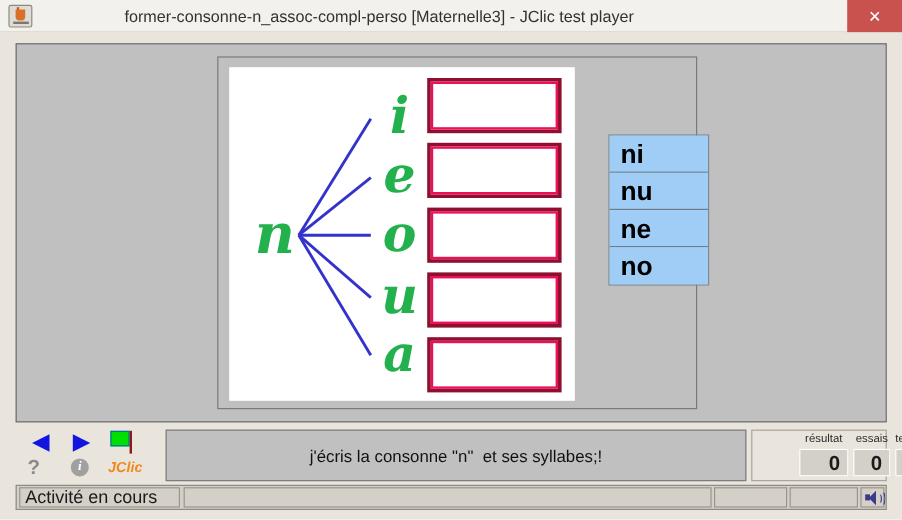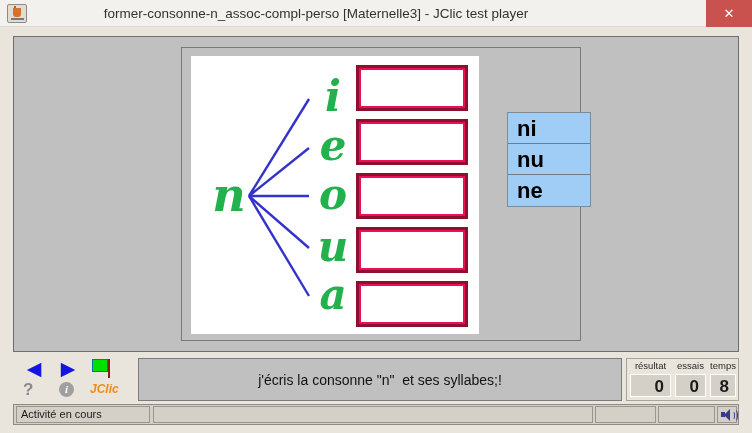--- a/index.html
+++ b/index.html
@@ -290,20 +290,21 @@
     position: absolute;
     left: 613px; top: 1px;
     width: 113px; height: 43px;
     border: 1px solid #a8a49c;
     box-sizing: border-box;
   }
   .counter {
     position: absolute;
     top: 0;
     height: 41px;
+    padding-left: 36px;
   }
   .counter .label {
     height: 14px;
     line-height: 14px;
     text-align: center;
     font-size: 9.5px;
     color: #2a2a2a;
   }
   .counter .value {
     height: 23px;
@@ -328,21 +329,21 @@
     border: 1px solid #8f8b84;
     box-sizing: border-box;
   }
   .status-cell {
     position: absolute;
     top: 1px;
     height: 17px;
     background: #d4d0c8;
     border: 1px solid #9a968f;
     box-sizing: border-box;
-    font-size: 11px;
+    font-size: 15px;
     line-height: 15px;
     color: #1a1a1a;
     padding-left: 4px;
     overflow: hidden;
     white-space: nowrap;
   }
   #status-activity { left: 2px;  width: 134px; }
   #status-progress { left: 139px; width: 440px; }
   #status-extra1   { left: 581px; width: 61px; }
   #status-extra2   { left: 644px; width: 57px; }
@@ -433,20 +434,21 @@
           </div>
           <div class="answer-box" style="top:225px;">
             <div class="inner"></div>
           </div>
         </div>
 
         <div id="syllable-list">
           <div class="syllable-cell">ni</div>
           <div class="syllable-cell">nu</div>
           <div class="syllable-cell">ne</div>
+          <div class="syllable-cell">no</div>
         </div>
 
       </div>
     </div>
 
     <div id="toolbar">
 
       <div id="nav-icons">
         <div class="nav-icon arrow-glyph" style="left:12px; top:2px; width:18px;">◀</div>
         <div class="nav-icon arrow-glyph" style="left:46px; top:2px; width:18px;">▶</div>

